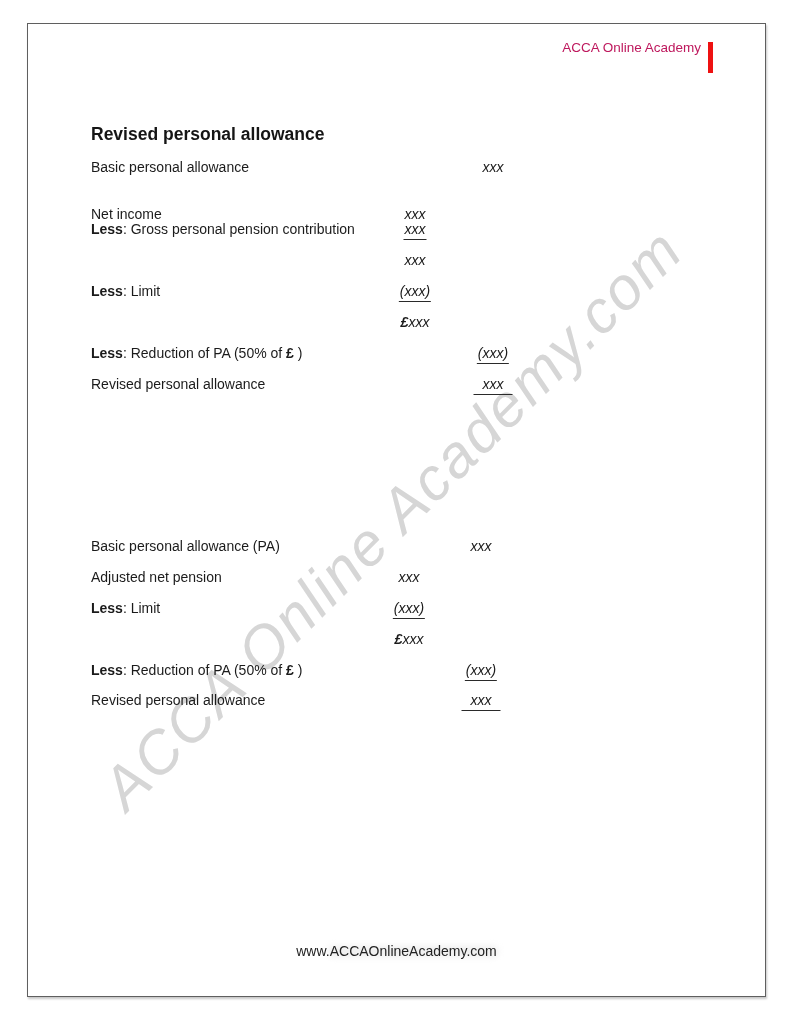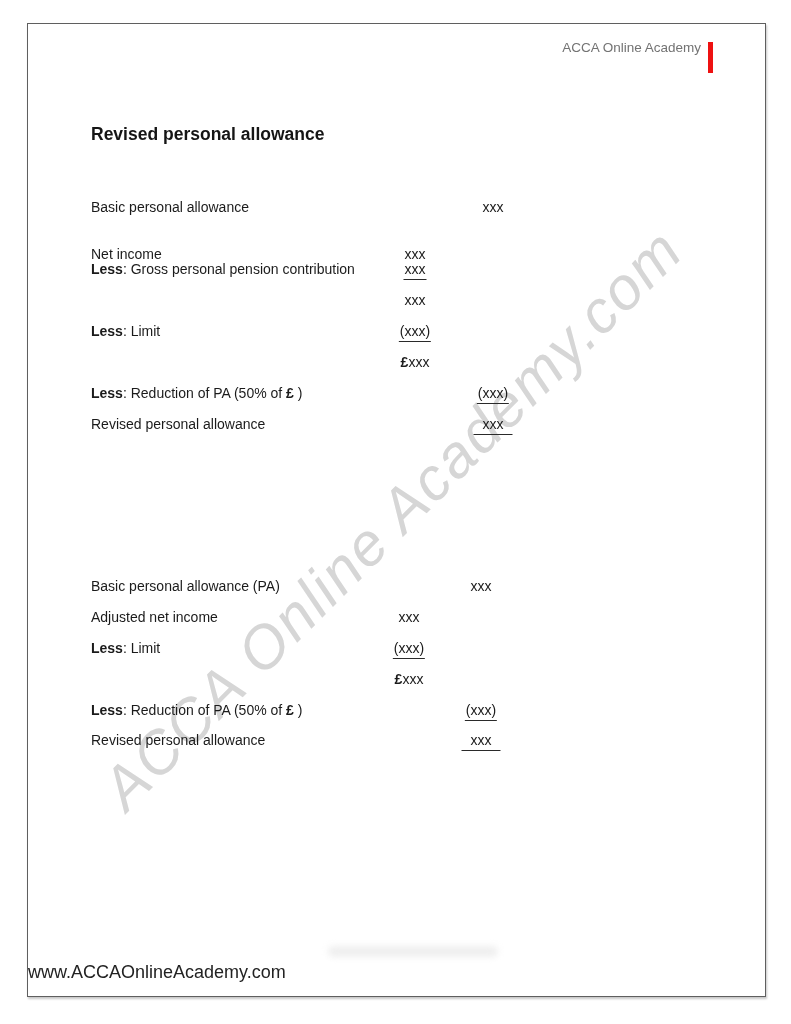--- a/index.html
+++ b/index.html
@@ -17,49 +17,49 @@
   .watermark{
     position:absolute;left:364px;top:495px;
     transform:translate(-50%,-50%) rotate(-45deg);
     font-size:60px;font-style:italic;font-weight:400;
     letter-spacing:2px;color:#d6d6d6;white-space:nowrap;
     pointer-events:none;user-select:none;
   }
   
   .header{
     position:absolute;top:14px;right:64px;text-align:right;
-    font-size:13.5px;line-height:19px;color:#737373;
+    font-size:13.5px;line-height:19px;color:#be185d;
   }
   .redbar{
     position:absolute;top:18px;right:52px;width:5px;height:31px;
   }
   
   .sec-title{
     position:absolute;left:63px;margin:0;
     font-size:17.5px;font-weight:700;color:#151515;line-height:22px;
   }
   
-  .row{position:absolute;left:0;width:100%;height:20px;line-height:20px;font-size:14px;color:#1b1b1b;margin-top:40px;}
+  .row{position:absolute;left:0;width:100%;height:20px;line-height:20px;font-size:14px;color:#1b1b1b;}
   .row .lbl{position:absolute;left:63px;white-space:pre;}
-  .row .val{position:absolute;transform:translateX(-50%);white-space:pre;}
+  .row .val{position:absolute;transform:translateX(-50%);white-space:pre;font-style:italic;}
   .val.m1{left:387px}
   .val.r1{left:465px}
   .val.m2{left:381px}
   .val.r2{left:453px}
   .u{border-bottom:1.5px solid #2a2a2a;padding:0 1px;}
   .total{border-bottom:1.6px solid #2a2a2a;padding:0 9px;}
   .b{font-weight:700;}
   
   .smudge{
     position:absolute;top:922px;left:300px;width:170px;height:11px;
     background:#efefef;border-radius:6px;filter:blur(3px);
   }
   .footer{
-    position:absolute;top:938px;left:0;width:100%;
-    font-size:18px;color:#232323;
+    position:absolute;top:919px;left:0;width:100%;text-align:center;
+    font-size:14px;color:#232323;
   }
 </style>
 </head>
 <body>
 
 <div class="page">
 
   <div class="watermark">ACCA Online Academy.com</div>
 
   <div class="header">
@@ -107,21 +107,21 @@
     <span class="val r1 total"><span>xxx</span></span>
   </div>
 
 
   <div class="row" style="top:512px">
     <span class="lbl"><span>Basic personal allowance (PA)</span></span>
     <span class="val r2"><span>xxx</span></span>
   </div>
 
   <div class="row" style="top:543px">
-    <span class="lbl"><span>Adjusted net income</span></span>
+    <span class="lbl"><span>Adjusted net pension</span></span>
     <span class="val m2"><span>xxx</span></span>
   </div>
 
   <div class="row" style="top:574px">
     <span class="lbl"><span class="b">Less</span><span>: Limit</span></span>
     <span class="val m2 u"><span>(xxx)</span></span>
   </div>
 
   <div class="row" style="top:605px">
     <span class="val m2"><span class="b">£</span><span>xxx</span></span>

